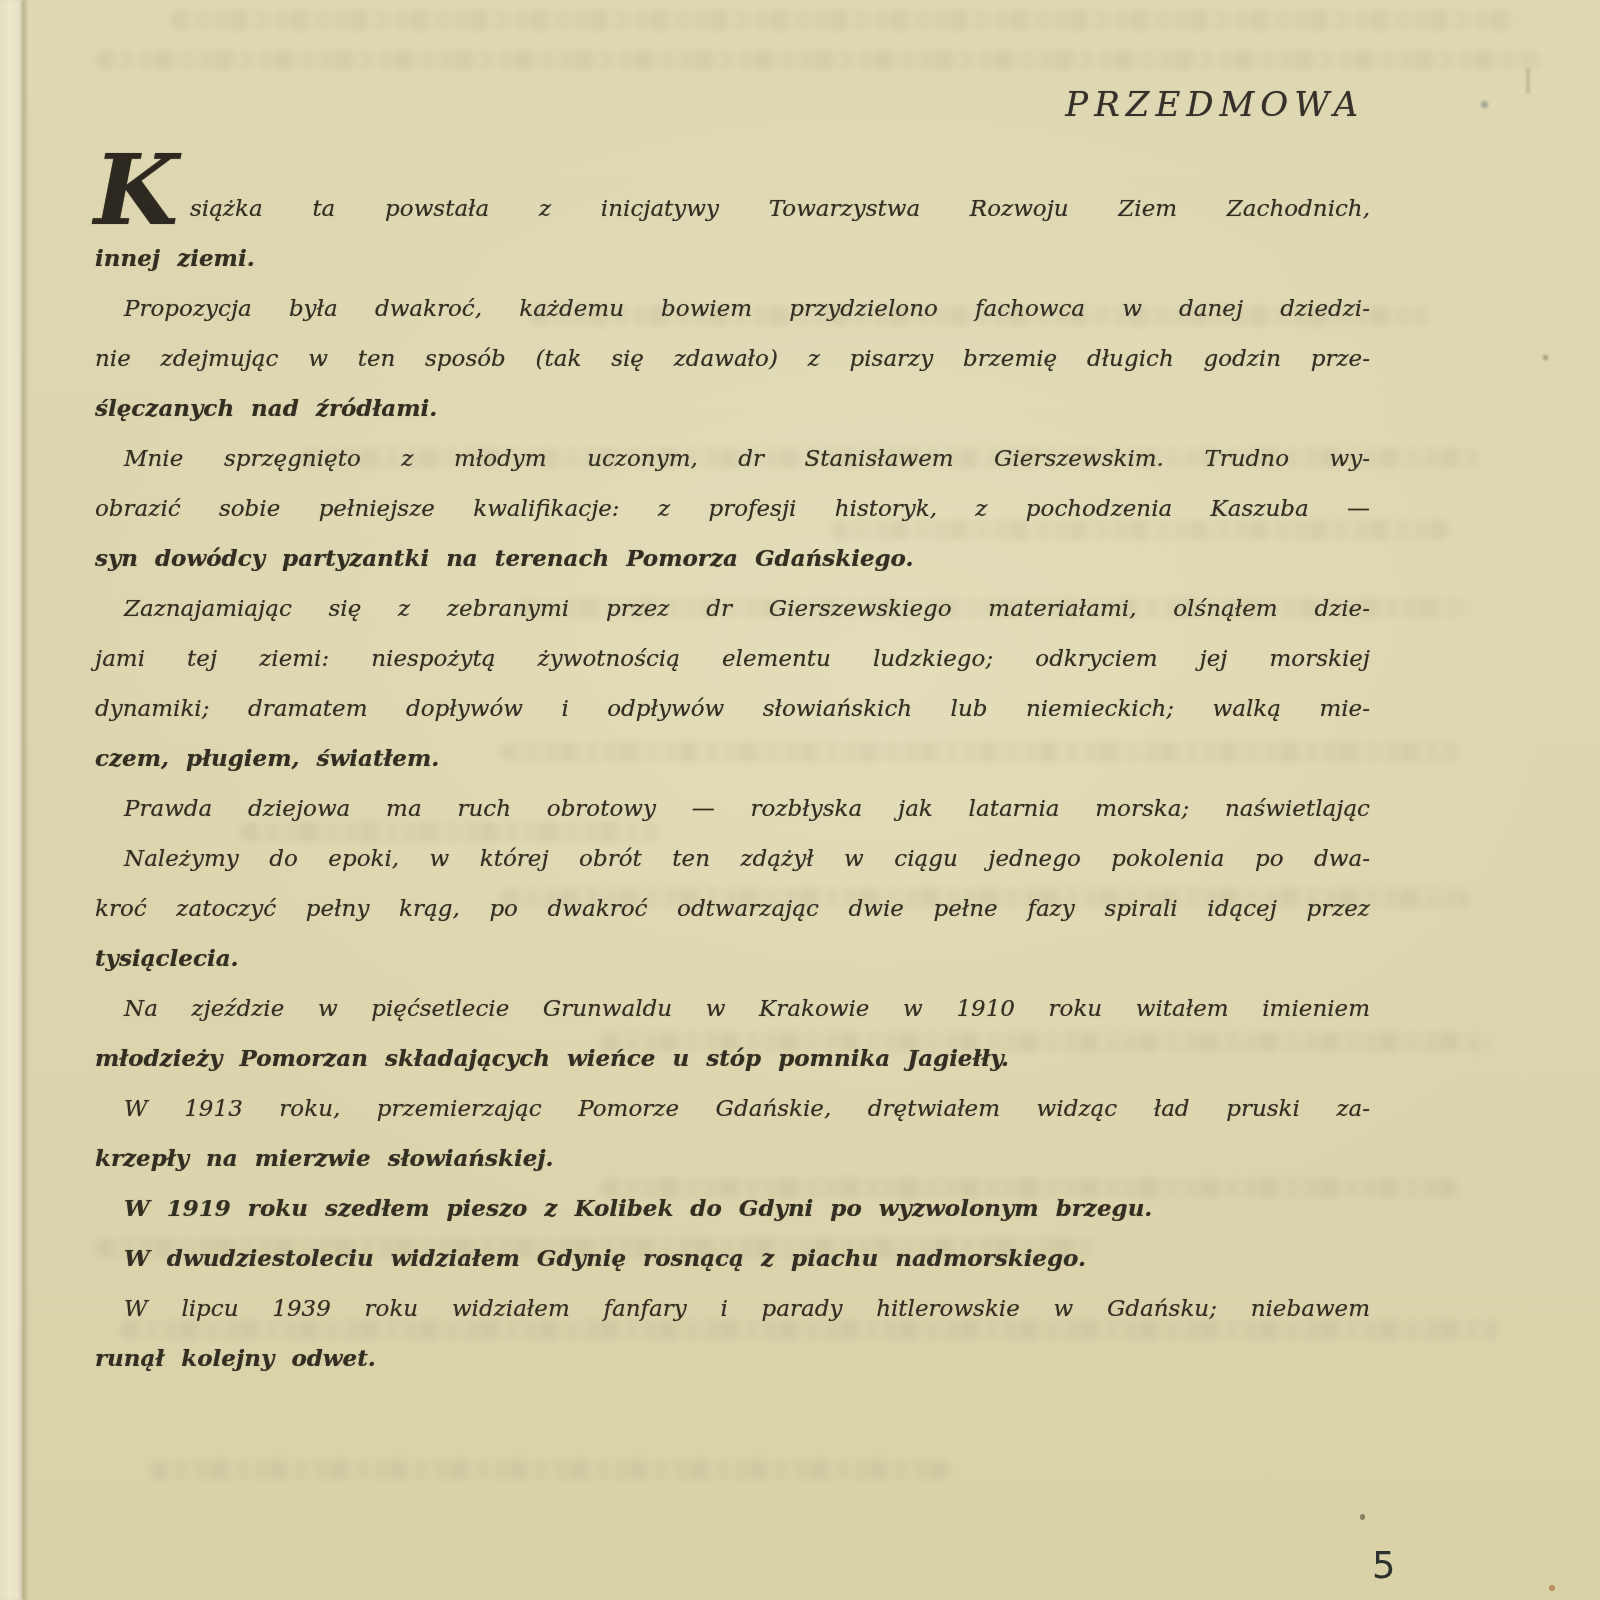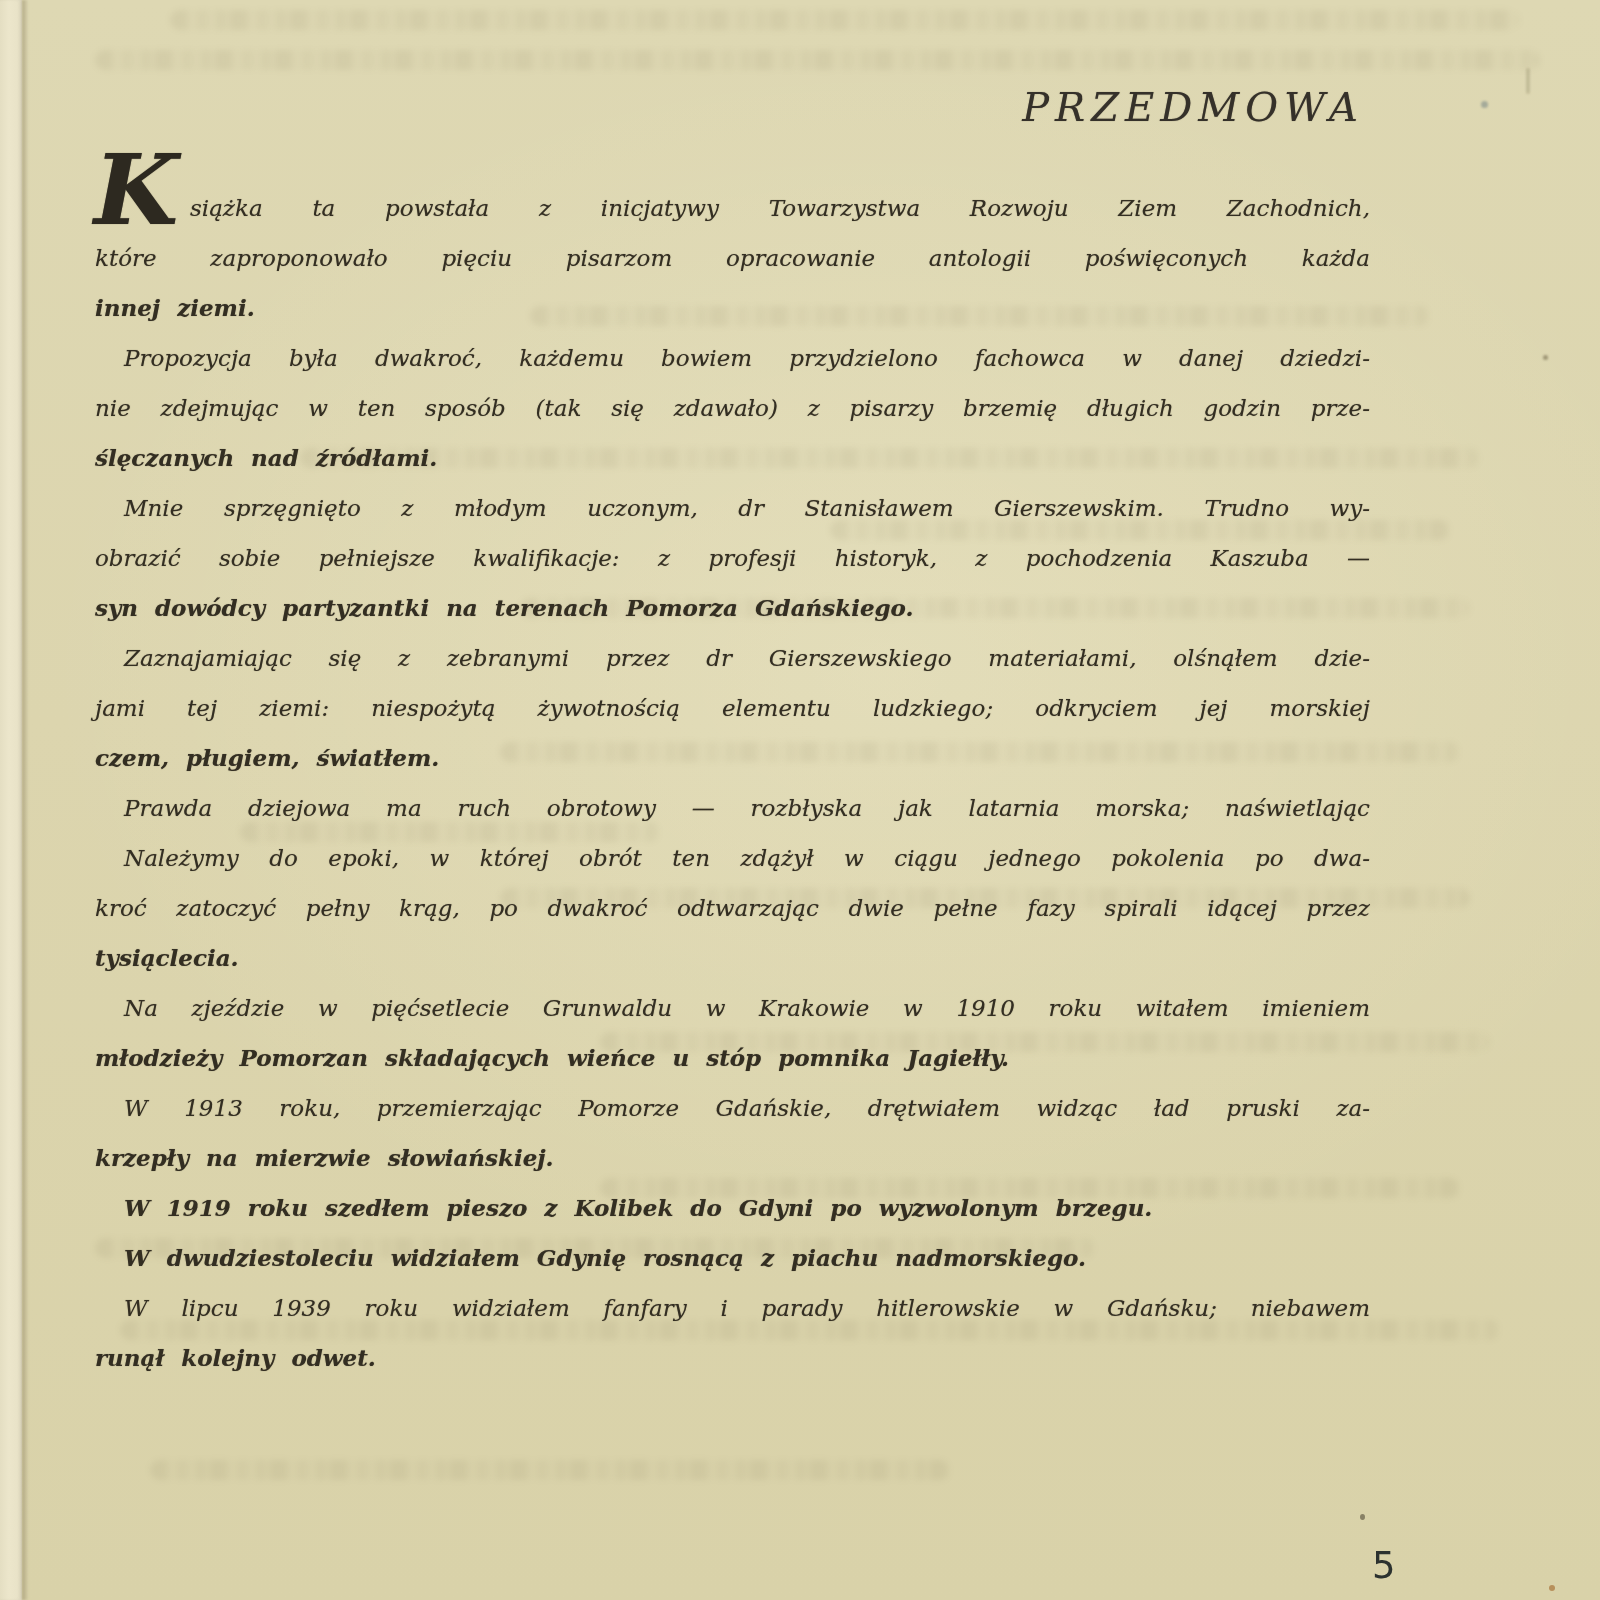--- a/index.html
+++ b/index.html
@@ -29,21 +29,21 @@
     background:repeating-linear-gradient(90deg,
       rgba(122,112,78,0.30) 0px, rgba(122,112,78,0.30) 15px,
       rgba(122,112,78,0.02) 21px, rgba(122,112,78,0.24) 33px,
       rgba(122,112,78,0.04) 41px, rgba(122,112,78,0.28) 52px,
       rgba(122,112,78,0.03) 60px);
     filter:blur(3px);
     opacity:0.33;
   }
   .title{
     position:absolute;left:95px;top:84px;width:1275px;margin:0;
-    font-size:40px;font-weight:normal;font-style:italic;
+    font-size:34px;font-weight:normal;font-style:italic;
     letter-spacing:6px;text-align:right;padding-right:6px;box-sizing:border-box;
     color:#35312a;text-shadow:0 0 1px rgba(55,48,35,0.55);
   }
   .dropcap{
     position:absolute;left:94px;top:142px;
     font-size:97px;line-height:97px;font-weight:bold;font-style:italic;
     color:#2d2920;text-shadow:0 0 1px rgba(45,40,28,0.6);
   }
   .text-block{
     position:absolute;left:95px;top:183px;width:1275px;
@@ -92,30 +92,30 @@
     </div>
   <div class="edge"></div>
   <div class="seam"></div>
 
   <h1 class="title">PRZEDMOWA</h1>
 
   <div class="dropcap">K</div>
 
   <div class="text-block">
       <div class="line just first">siążka ta powstała z inicjatywy Towarzystwa Rozwoju Ziem Zachodnich,</div>
-      <div class="line just">które zaproponowało pięciu pisarzom opracowanie antologii poświęconych każda</div>
       <div class="line nojust">innej ziemi.</div>
       <div class="line just indent">Propozycja była dwakroć, każdemu bowiem przydzielono fachowca w danej dziedzi-</div>
       <div class="line just">nie zdejmując w ten sposób (tak się zdawało) z pisarzy brzemię długich godzin prze-</div>
       <div class="line nojust">ślęczanych nad źródłami.</div>
       <div class="line just indent">Mnie sprzęgnięto z młodym uczonym, dr Stanisławem Gierszewskim. Trudno wy-</div>
       <div class="line just">obrazić sobie pełniejsze kwalifikacje: z profesji historyk, z pochodzenia Kaszuba —</div>
       <div class="line nojust">syn dowódcy partyzantki na terenach Pomorza Gdańskiego.</div>
       <div class="line just indent">Zaznajamiając się z zebranymi przez dr Gierszewskiego materiałami, olśnąłem dzie-</div>
       <div class="line just">jami tej ziemi: niespożytą żywotnością elementu ludzkiego; odkryciem jej morskiej</div>
+      <div class="line just">dynamiki; dramatem dopływów i odpływów słowiańskich lub niemieckich; walką mie-</div>
       <div class="line nojust">czem, pługiem, światłem.</div>
       <div class="line just indent">Prawda dziejowa ma ruch obrotowy — rozbłyska jak latarnia morska; naświetlając</div>
       <div class="line just indent">Należymy do epoki, w której obrót ten zdążył w ciągu jednego pokolenia po dwa-</div>
       <div class="line just">kroć zatoczyć pełny krąg, po dwakroć odtwarzając dwie pełne fazy spirali idącej przez</div>
       <div class="line nojust">tysiąclecia.</div>
       <div class="line just indent">Na zjeździe w pięćsetlecie Grunwaldu w Krakowie w 1910 roku witałem imieniem</div>
       <div class="line nojust">młodzieży Pomorzan składających wieńce u stóp pomnika Jagiełły.</div>
       <div class="line just indent">W 1913 roku, przemierzając Pomorze Gdańskie, drętwiałem widząc ład pruski za-</div>
       <div class="line nojust">krzepły na mierzwie słowiańskiej.</div>
       <div class="line nojust indent">W 1919 roku szedłem pieszo z Kolibek do Gdyni po wyzwolonym brzegu.</div>

